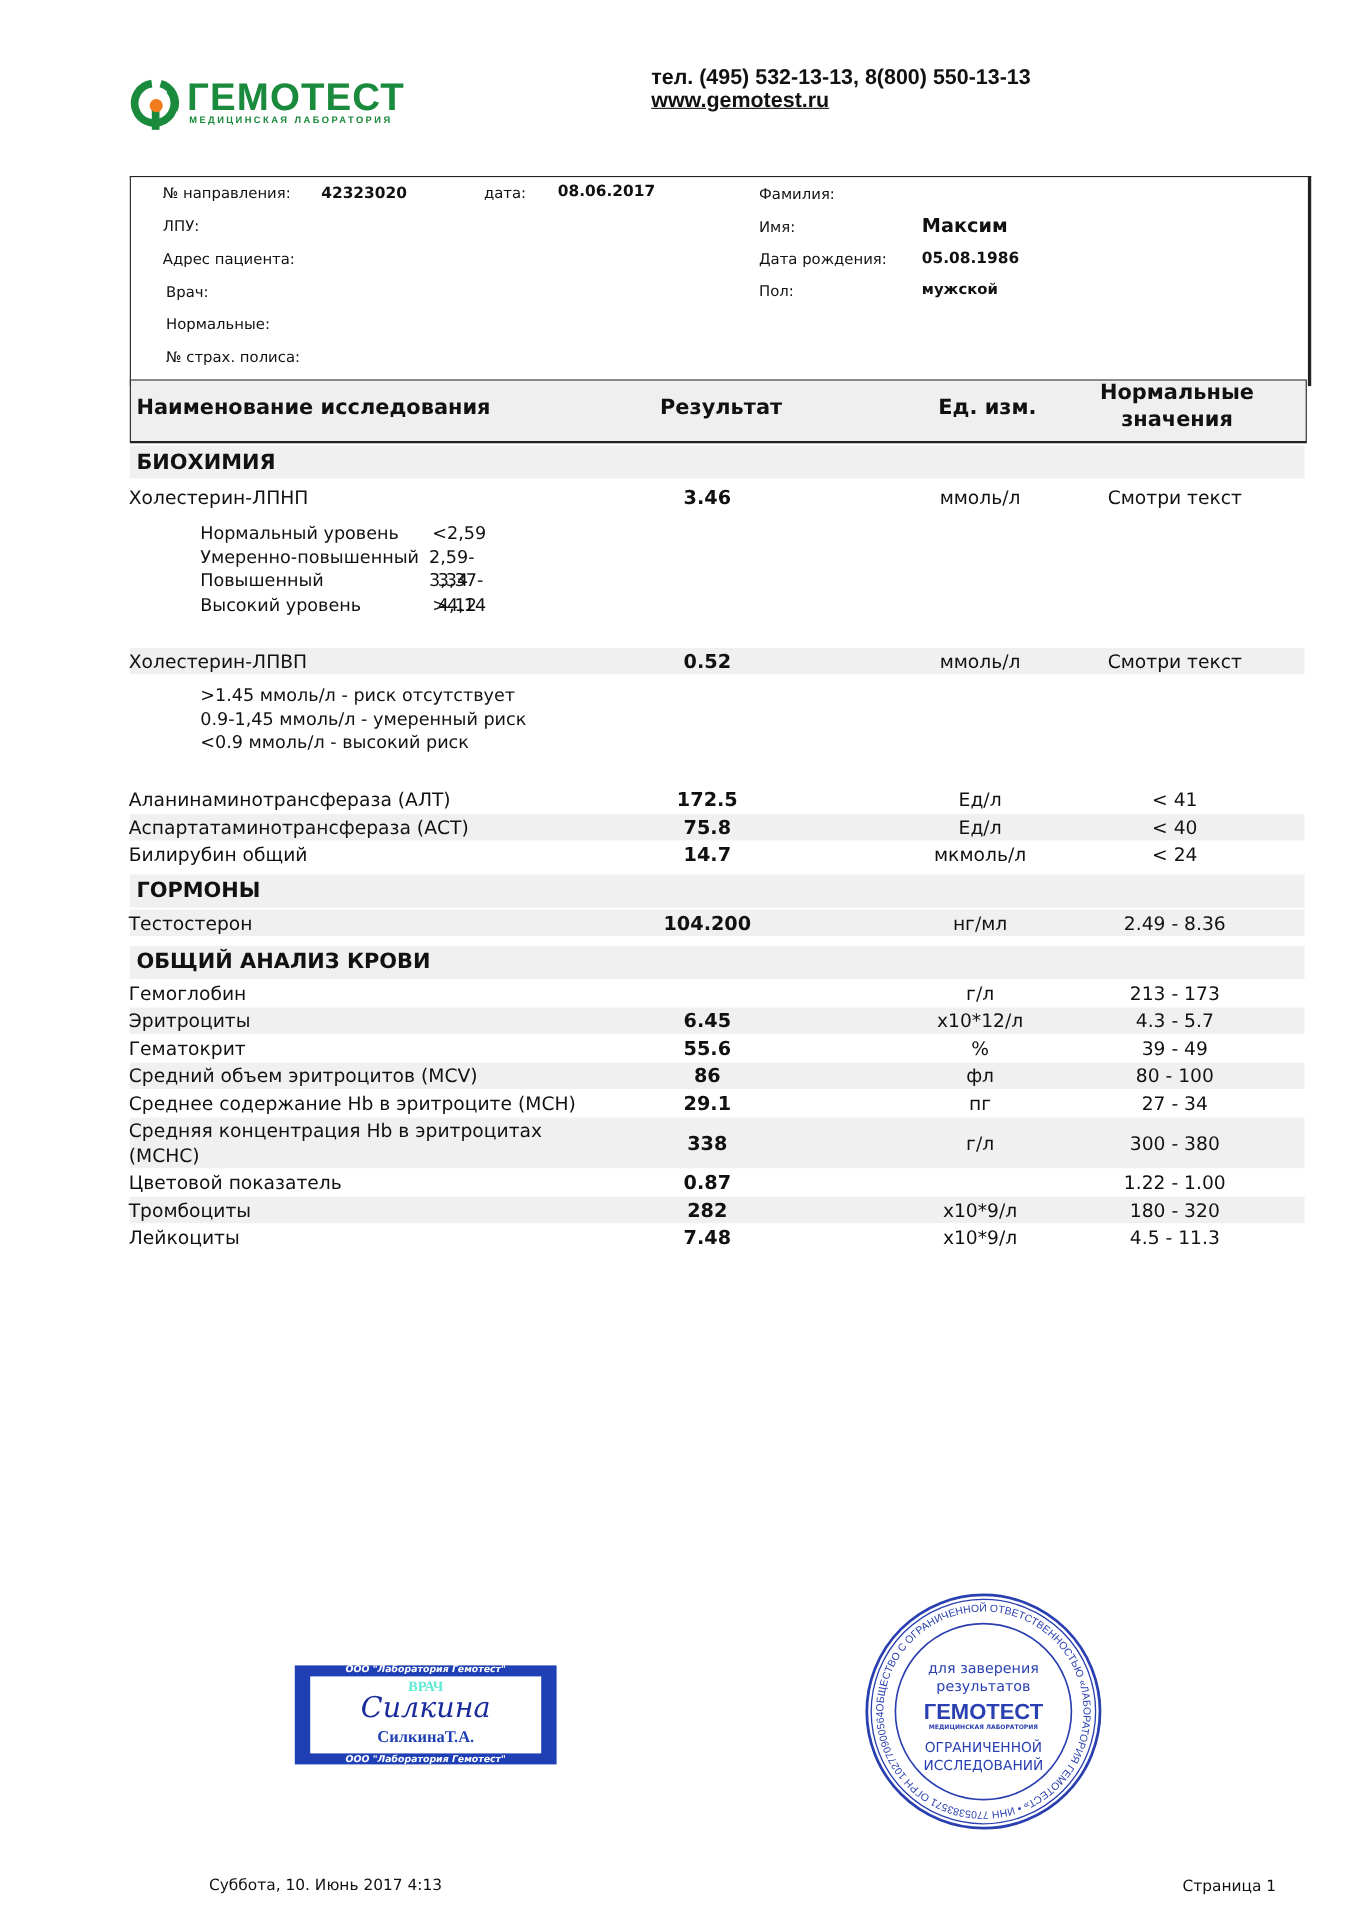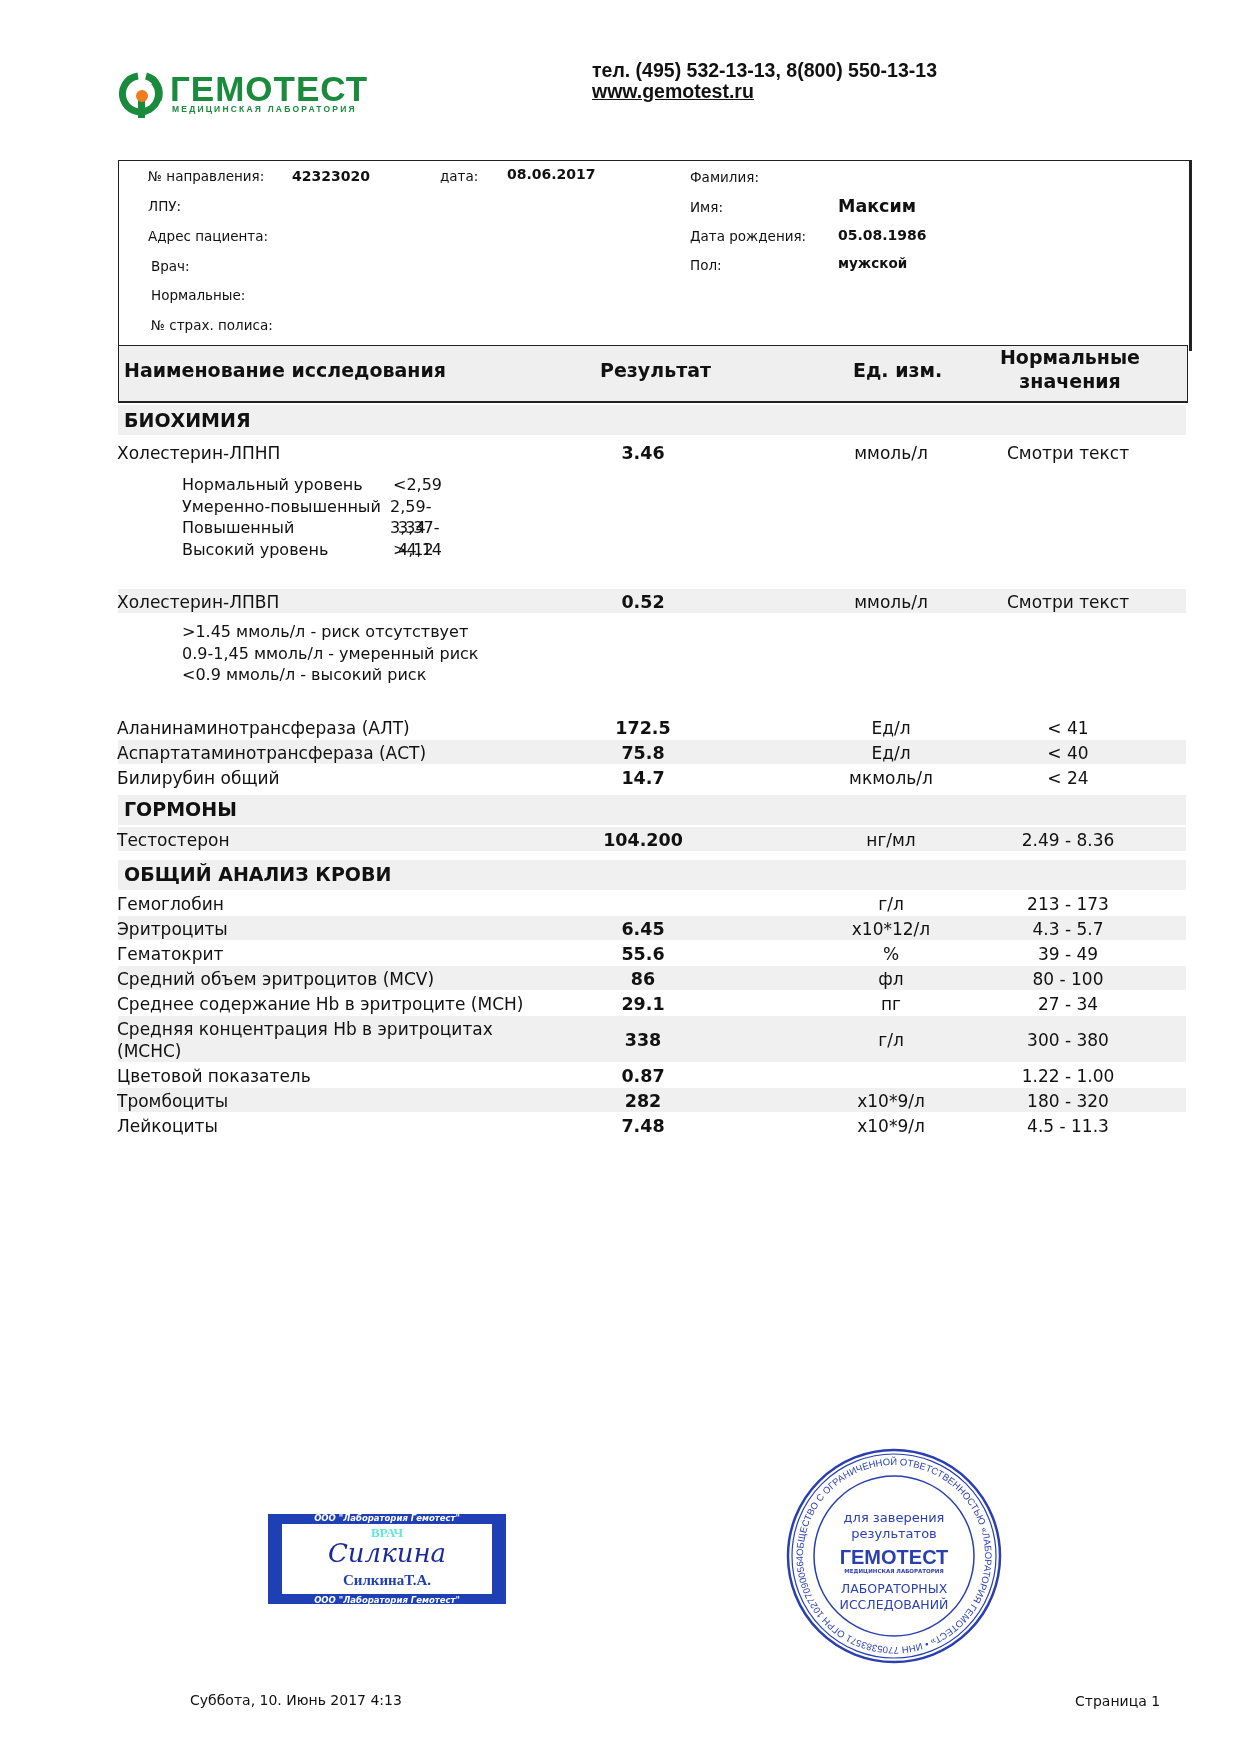--- a/index.html
+++ b/index.html
@@ -28,21 +28,21 @@
   .th { font-weight:bold; font-size:19px; }
 
   .band { left:118px; width:1068px; background:#f0f0f0; }
   .sec { font-weight:bold; font-size:19px; }
   .row { font-size:17px; }
   .res { font-weight:bold; font-size:17.5px; text-align:center; width:120px; }
   .unit { font-size:17px; text-align:center; width:150px; }
   .norm { font-size:17px; text-align:center; width:170px; }
   .note { font-size:16px; line-height:21.5px; }
 
-  .footer { font-size:14px; }
+  .footer { font-size:14px;margin-top:14px; }
 </style>
 </head>
 <body>
 
 <div class="abs" style="left:118px;top:70px;width:260px;height:50px;">
   <svg width="48" height="50" viewBox="0 0 48 50" style="position:absolute;left:0;top:0;">
     <path d="M20 6 A18 18 0 1 0 36 12" fill="none" stroke="#1a8a3c" stroke-width="7"></path>
     <path d="M28 6 A18 18 0 0 1 40 30" fill="none" stroke="#1a8a3c" stroke-width="7"></path>
     <rect x="20" y="28" width="7" height="20" fill="#1a8a3c"></rect>
     <circle cx="24" cy="26" r="6" fill="#f07c1e"></circle>
@@ -196,18 +196,18 @@
         <path id="ringpath" d="M110,110 m-91,0 a91,91 0 1,1 182,0 a91,91 0 1,1 -182,0"></path>
       </defs>
     <text font-size="9.5" fill="#2a3fb0" font-family="Liberation Sans, sans-serif">
       <textPath href="#ringpath" id="ring-text">ОБЩЕСТВО С ОГРАНИЧЕННОЙ ОТВЕТСТВЕННОСТЬЮ «ЛАБОРАТОРИЯ ГЕМОТЕСТ» • ИНН 7705383571 ОГРН 1027709005642 • МОСКВА •</textPath>
     </text>
   </svg>
   <div style="position:absolute;left:0;right:0;top:64px;text-align:center;color:#2a3fb0;font-size:13px;">для заверения</div>
   <div style="position:absolute;left:0;right:0;top:80px;text-align:center;color:#2a3fb0;font-size:13px;">результатов</div>
   <div style="position:absolute;left:0;right:0;top:100px;text-align:center;color:#2a3fb0;font-family:'Liberation Sans',sans-serif;font-weight:bold;font-size:20px;">ГЕМОТЕСТ</div>
   <div style="position:absolute;left:0;right:0;top:122px;text-align:center;color:#2a3fb0;font-size:5.5px;font-weight:bold;">МЕДИЦИНСКАЯ ЛАБОРАТОРИЯ</div>
-  <div style="position:absolute;left:0;right:0;top:135px;text-align:center;color:#2a3fb0;font-size:12.5px;">ЛАБОРАТОРНЫХ</div>
+  <div style="position:absolute;left:0;right:0;top:135px;text-align:center;color:#2a3fb0;font-size:12.5px;">ОГРАНИЧЕННОЙ</div>
   <div style="position:absolute;left:0;right:0;top:151px;text-align:center;color:#2a3fb0;font-size:12.5px;">ИССЛЕДОВАНИЙ</div>
 </div>
 
 <div class="abs footer" style="left:190px;top:1692px;">Суббота, 10. Июнь 2017 4:13</div>
 <div class="abs footer" style="left:1075px;top:1693px;">Страница 1</div>
 
 </body></html>

